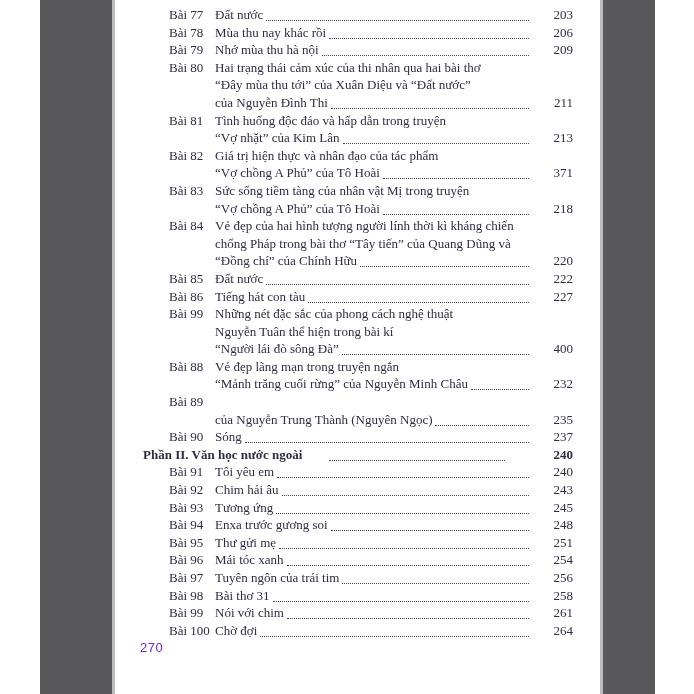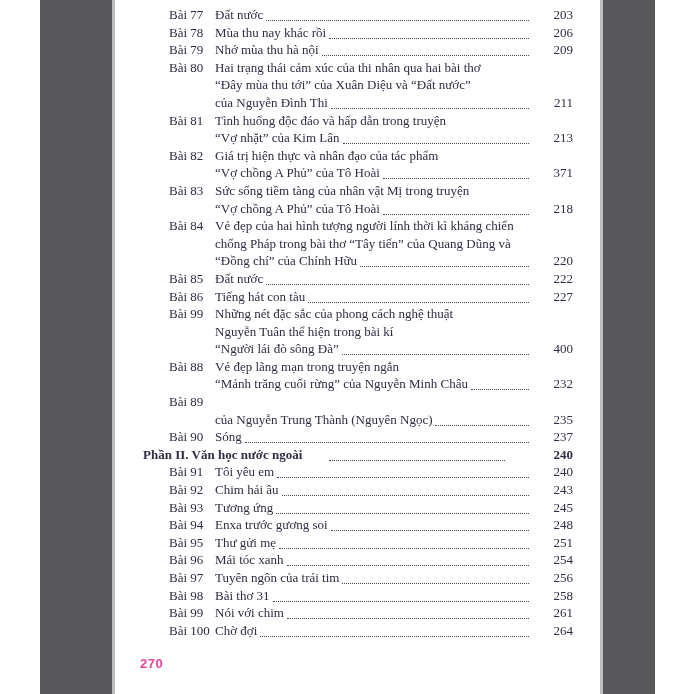--- a/index.html
+++ b/index.html
@@ -39,27 +39,27 @@
     flex: 1 1 auto;
     min-width: 8px;
     border-bottom: 1.5px dotted #43435a;
     margin: 0 1px 3px 3px;
     align-self: stretch;
     height: 14px;
     box-sizing: border-box;
   }
   .toc-page { flex: 0 0 auto; margin-left: 24px; }
   .footer-page-number {
-    margin-top: 16px;
+    margin-top: 0;
     margin-left: -3px;
     font-family: "Liberation Sans", sans-serif;
-    font-weight: bold;
+    font-weight: normal;
     font-size: 13px;
     letter-spacing: 0.5px;
-    color: #ec4899;
+    color: #6d28d9;
   }
 </style>
 </head>
 <body>
 
 <div class="band backdrop-left"></div>
 <div class="band page-edge-left"></div>
 <div class="band page-edge-right"></div>
 <div class="band backdrop-right"></div>
 

